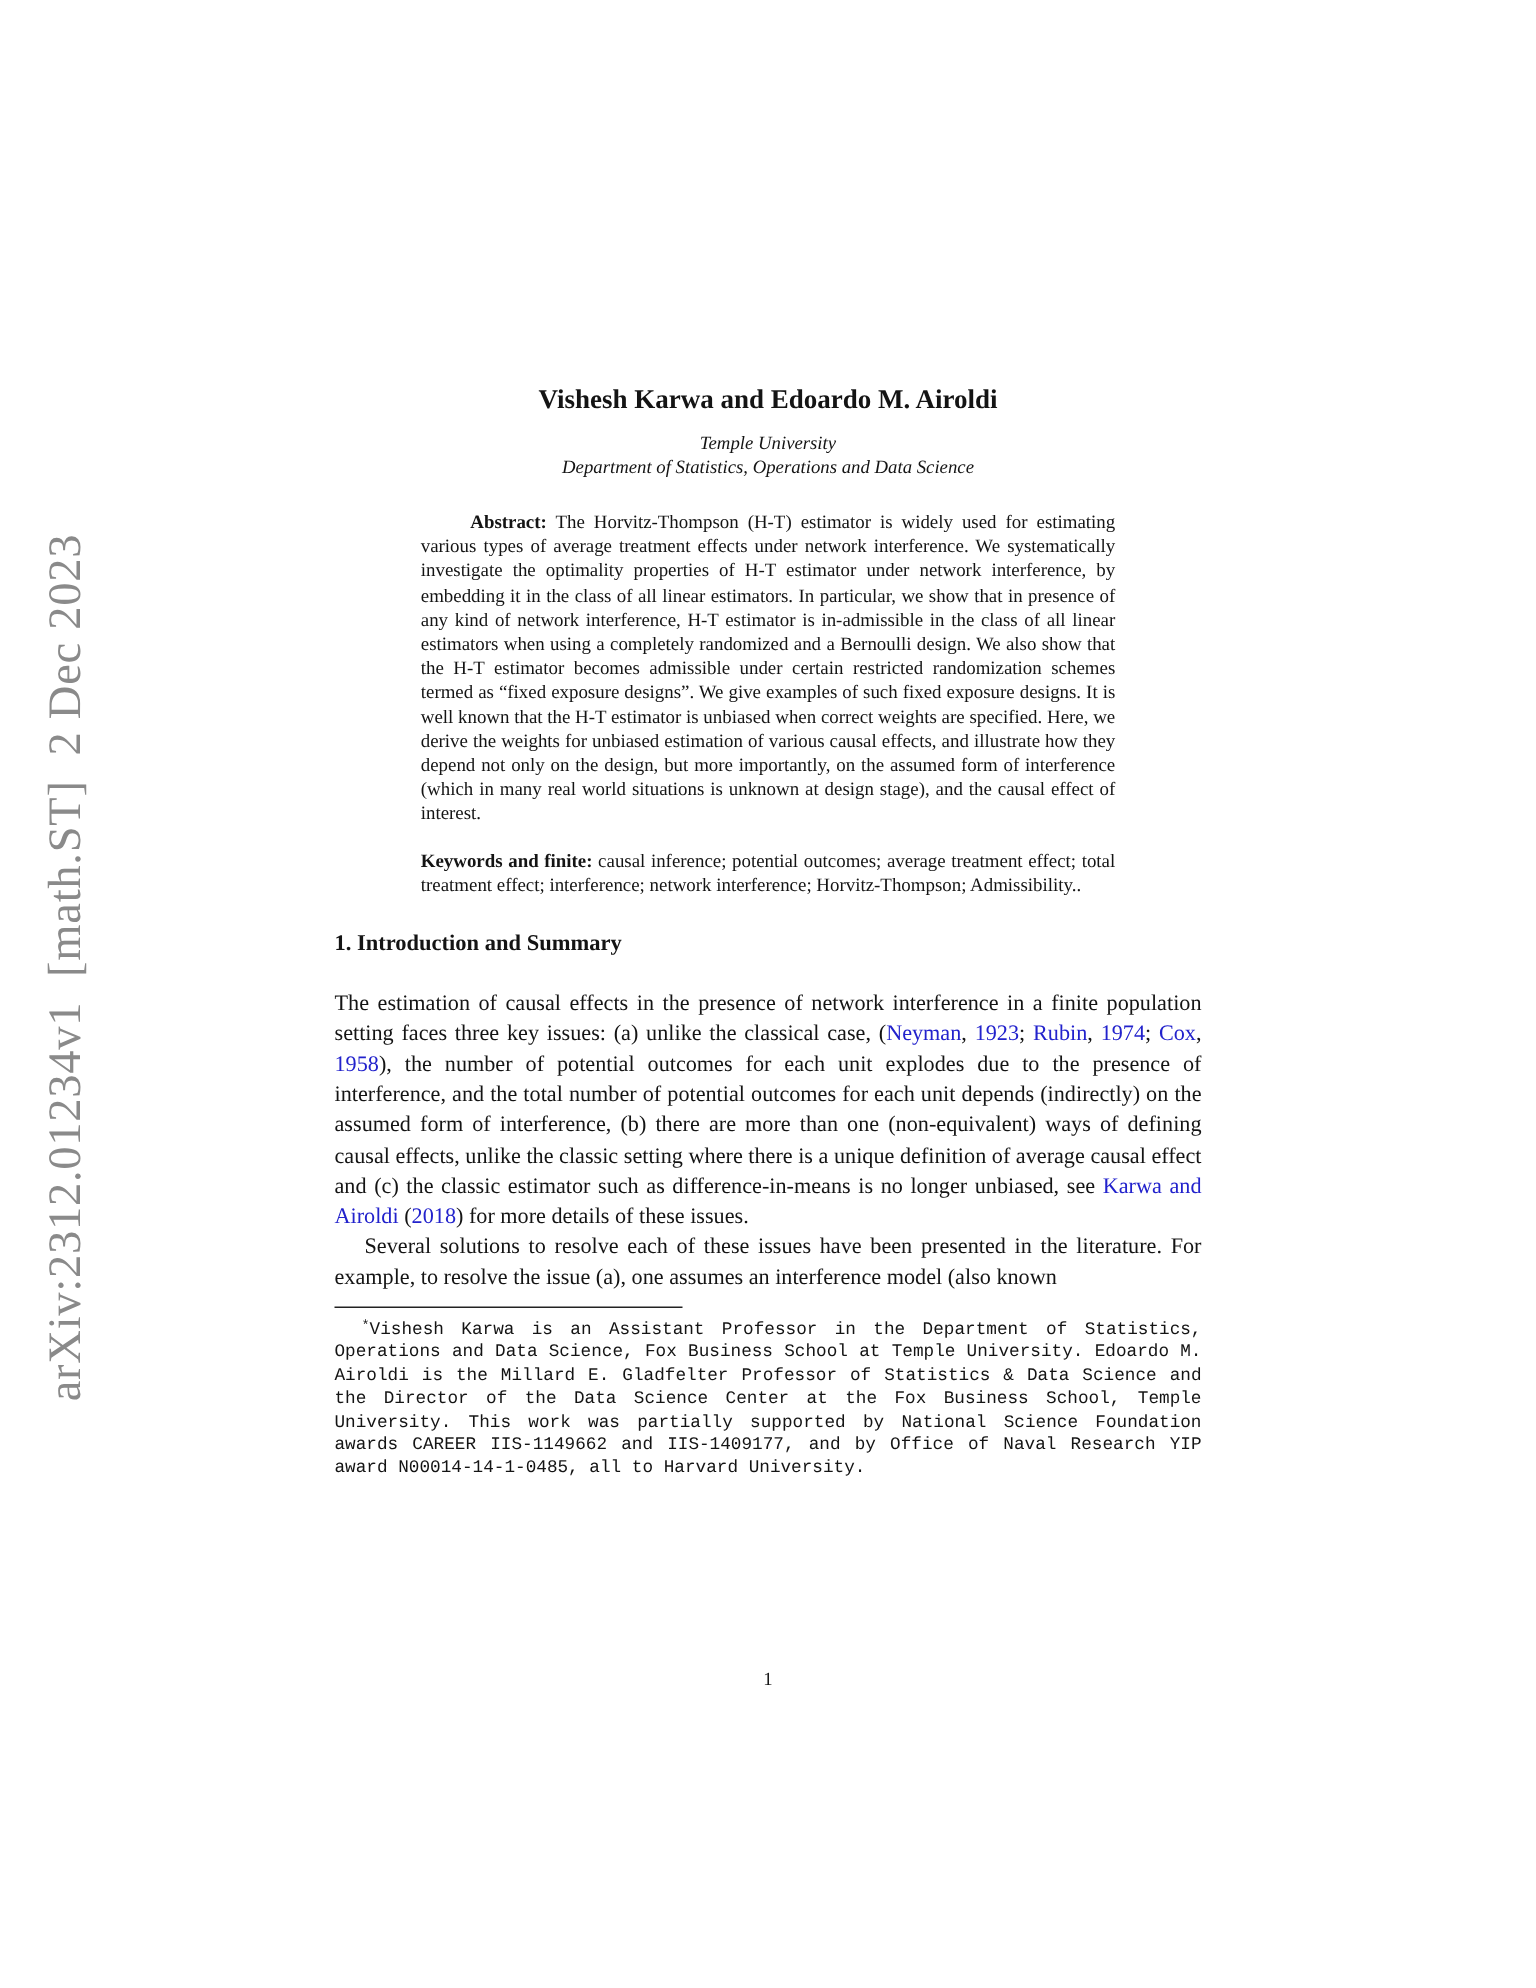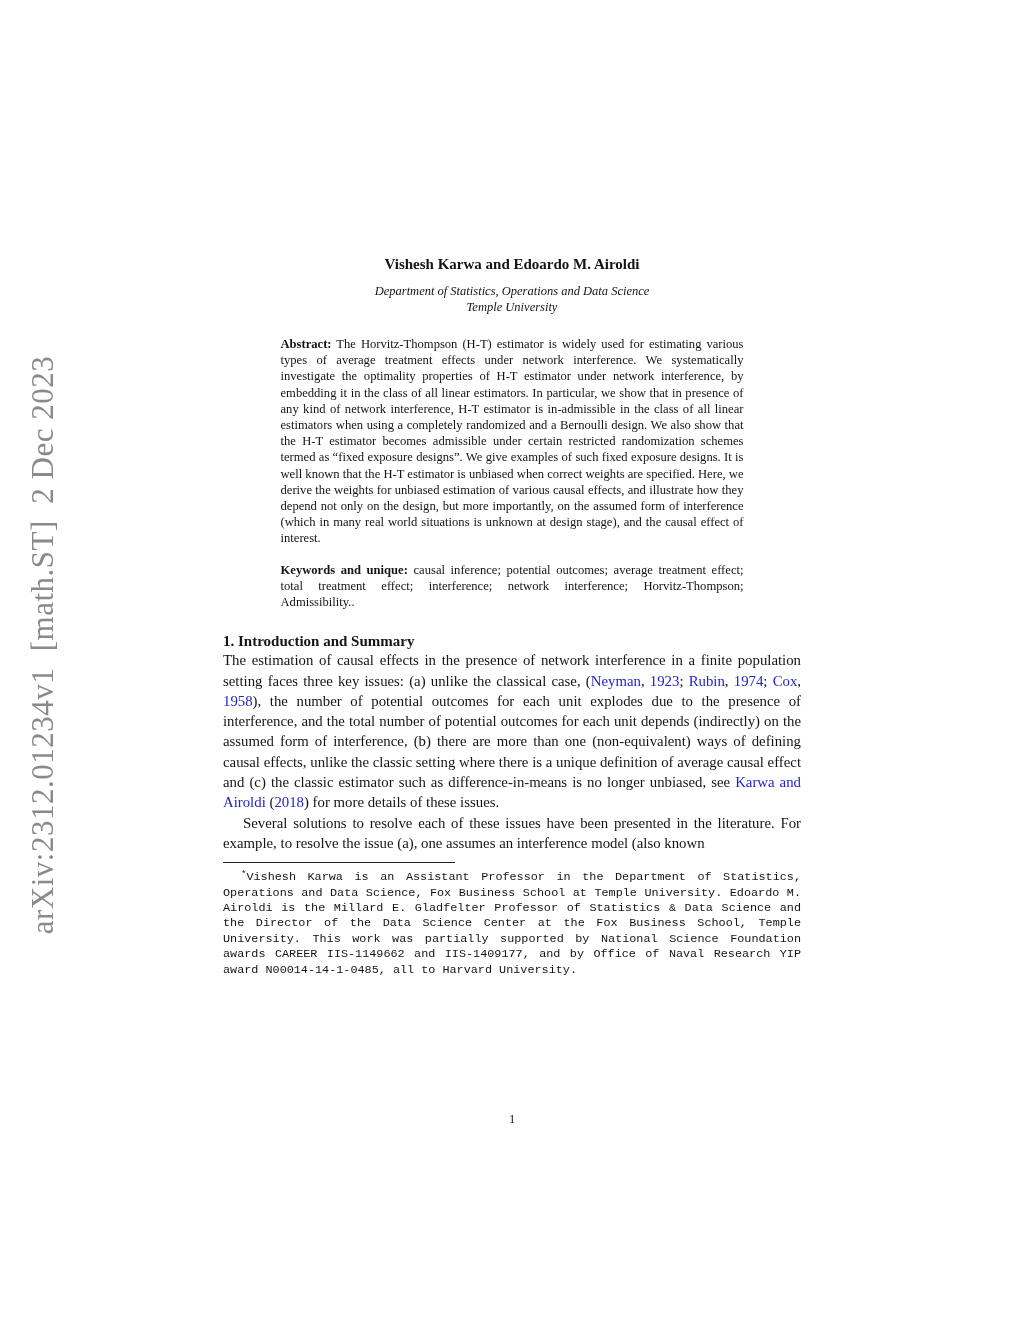--- a/index.html
+++ b/index.html
@@ -44,56 +44,57 @@
     color: #4848dd;
     font-size: 17px;
     vertical-align: 6px;
     cursor: pointer;
   }
 
   .authors {
     margin-top: 26px;
     text-align: center;
     font-weight: bold;
-    font-size: 15px;
+    font-size: 18px;
   }
 
   .affiliation {
     margin-top: 11px;
     text-align: center;
     font-style: italic;
     font-size: 12.5px;
     line-height: 15.5px;
   }
 
   .abstract-block {
     width: 463px;
     margin: 21px auto 0 auto;
     font-size: 12.6px;
     line-height: 16.2px;
     text-align: justify;
   }
-  .abstract-block .label { font-weight: bold; }
+  .abstract-block .label { font-weight: bold; margin-left: 33px; }
 
   .keywords-block {
     width: 463px;
     margin: 15px auto 0 auto;
     font-size: 12.6px;
     line-height: 16.2px;
     text-align: justify;
   }
   .keywords-block .label { font-weight: bold; }
 
   .section-heading {
     margin-top: 23px;
     font-size: 15px;
     font-weight: bold;
   }
 
   .body-par {
+    margin-top: 21px;
     font-size: 14.8px;
     line-height: 20.3px;
     text-align: justify;
   }
   .body-par.indent { margin-top: 0; text-indent: 20px; }
 
   .ref-link { color: #2222cc; cursor: pointer; }
 
   .footnote-rule {
     margin-top: 9px;
@@ -124,27 +125,27 @@
 <body>
 
 <div class="watermark">arXiv:2312.01234v1  [math.ST]  2 Dec 2023</div>
 
 <div class="content">
 
 
   <div class="authors">Vishesh Karwa and Edoardo M. Airoldi</div>
 
   <div class="affiliation">
+    <div>Temple University</div>
     <div>Department of Statistics, Operations and Data Science</div>
-    <div>Temple University</div>
   </div>
 
   <div class="abstract-block"><span class="label">Abstract:</span><span> The Horvitz-Thompson (H-T) estimator is widely used for estimating various types of average treatment effects under network interference. We systematically investigate the optimality properties of H-T estimator under network interference, by embedding it in the class of all linear estimators. In particular, we show that in presence of any kind of network interference, H-T estimator is in-admissible in the class of all linear estimators when using a completely randomized and a Bernoulli design. We also show that the H-T estimator becomes admissible under certain restricted randomization schemes termed as “fixed exposure designs”. We give examples of such fixed exposure designs. It is well known that the H-T estimator is unbiased when correct weights are specified. Here, we derive the weights for unbiased estimation of various causal effects, and illustrate how they depend not only on the design, but more importantly, on the assumed form of interference (which in many real world situations is unknown at design stage), and the causal effect of interest.</span></div>
 
-  <div class="keywords-block"><span class="label">Keywords and unique:</span><span> causal inference; potential outcomes; average treatment effect; total treatment effect; interference; network interference; Horvitz-Thompson; Admissibility..</span></div>
+  <div class="keywords-block"><span class="label">Keywords and finite:</span><span> causal inference; potential outcomes; average treatment effect; total treatment effect; interference; network interference; Horvitz-Thompson; Admissibility..</span></div>
 
   <h2 class="section-heading">1.  Introduction and Summary</h2>
 
   <p class="body-par"><span>The estimation of causal effects in the presence of network interference in a finite population setting faces three key issues: (a) unlike the classical case, (</span><span class="ref-link">Neyman</span><span>, </span><span class="ref-link">1923</span><span>; </span><span class="ref-link">Rubin</span><span>, </span><span class="ref-link">1974</span><span>; </span><span class="ref-link">Cox</span><span>, </span><span class="ref-link">1958</span><span>), the number of potential outcomes for each unit explodes due to the presence of interference, and the total number of potential outcomes for each unit depends (indirectly) on the assumed form of interference, (b) there are more than one (non-equivalent) ways of defining causal effects, unlike the classic setting where there is a unique definition of average causal effect and (c) the classic estimator such as difference-in-means is no longer unbiased, see </span><span class="ref-link">Karwa and Airoldi</span><span> (</span><span class="ref-link">2018</span><span>) for more details of these issues.</span></p>
 
   <p class="body-par indent">Several solutions to resolve each of these issues have been presented in the literature. For example, to resolve the issue (a), one assumes an interference model (also known</p>
 
   <hr class="footnote-rule">
 
   <p class="footnote"><span class="fn-marker">*</span><span>Vishesh Karwa is an Assistant Professor in the Department of Statistics, Operations and Data Science, Fox Business School at Temple University. Edoardo M. Airoldi is the Millard E. Gladfelter Professor of Statistics &amp; Data Science and the Director of the Data Science Center at the Fox Business School, Temple University. This work was partially supported by National Science Foundation awards CAREER IIS-1149662 and IIS-1409177, and by Office of Naval Research YIP award N00014-14-1-0485, all to Harvard University.</span></p>

